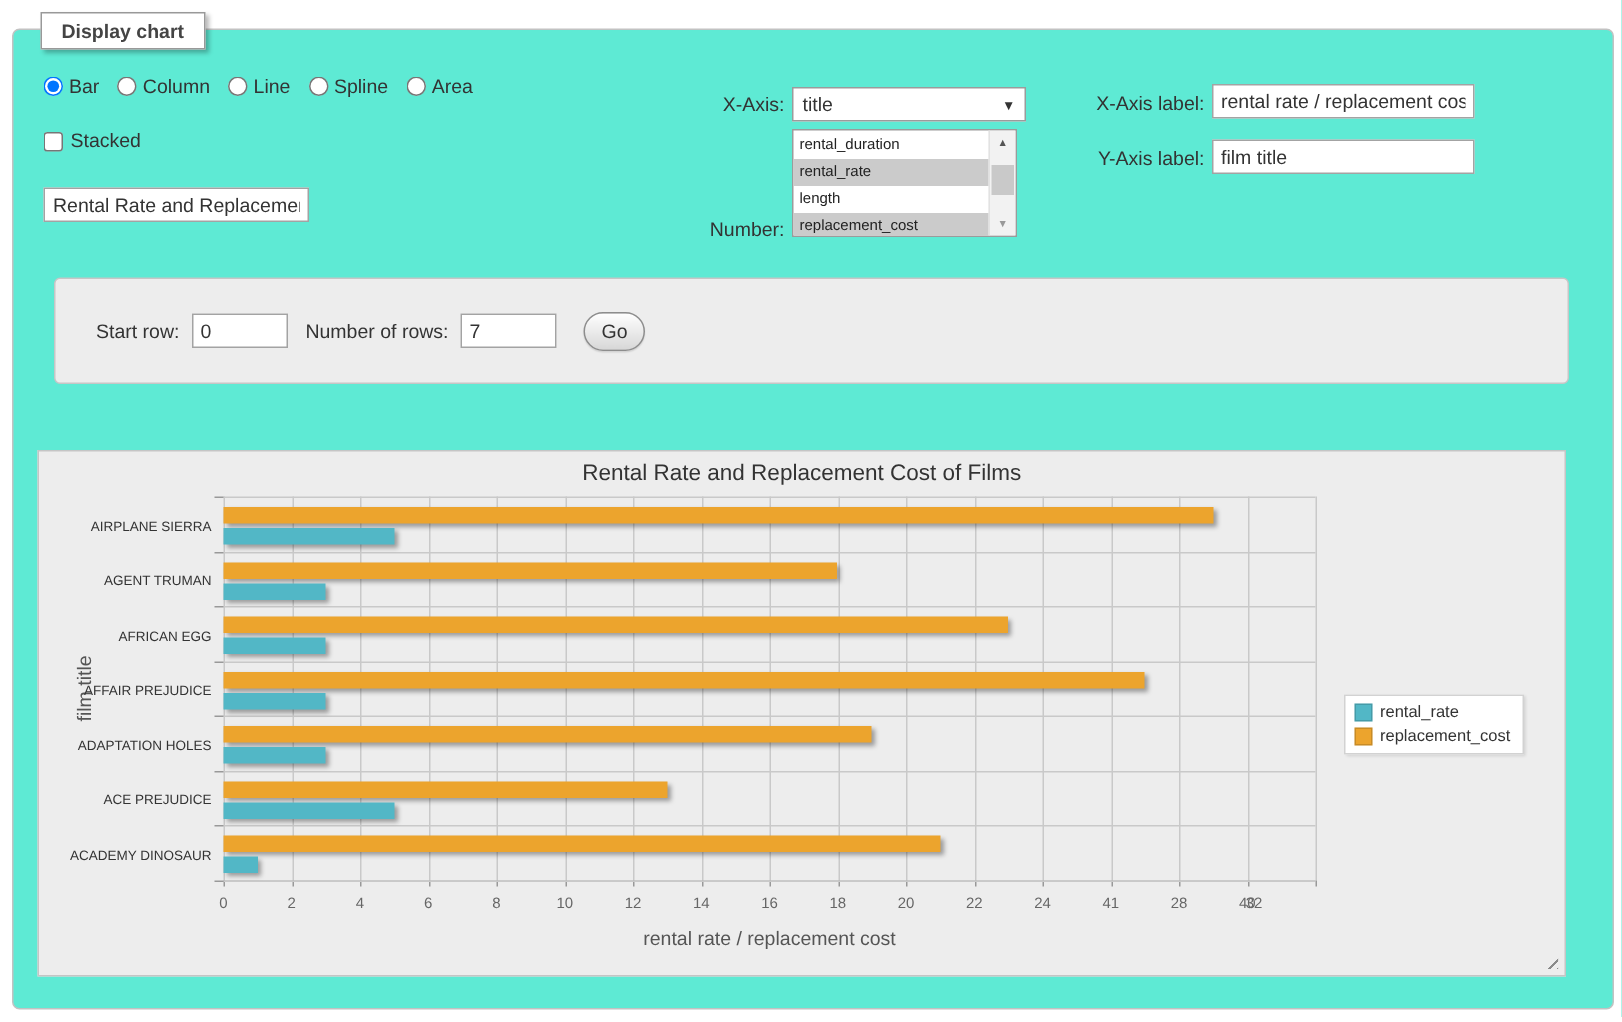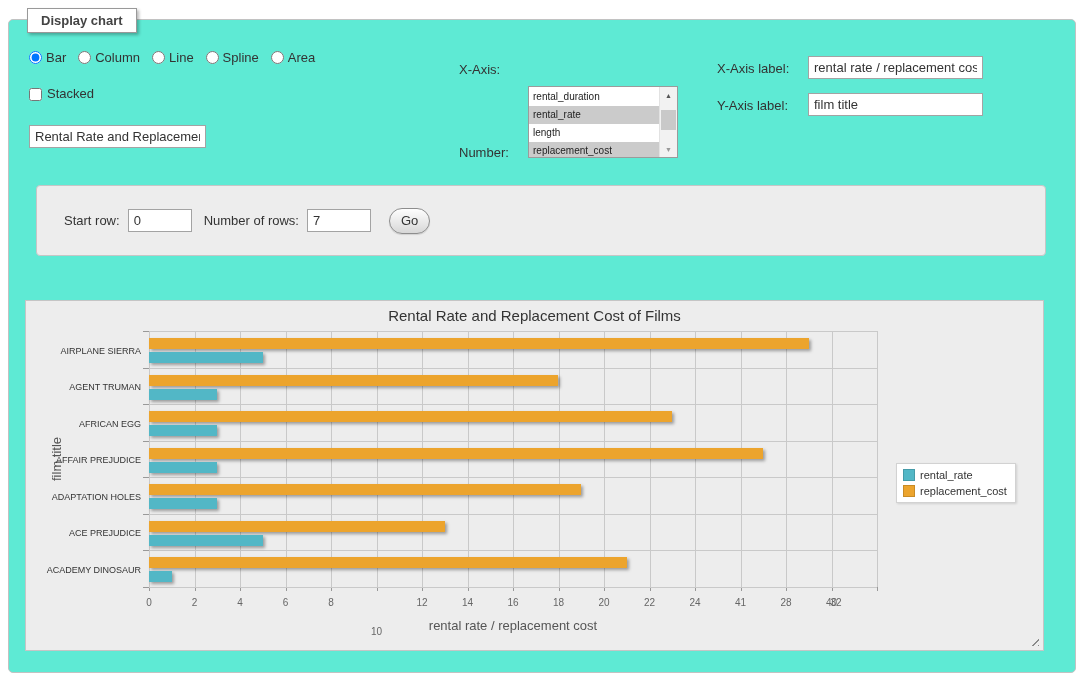--- a/index.html
+++ b/index.html
@@ -21,21 +21,21 @@
   .radio-row{position:absolute;left:20px;top:30px;display:flex;align-items:center;gap:12px;font-size:13px;}
   .radio-row label{display:flex;align-items:center;gap:4px;}
   .cb-row{position:absolute;left:20px;top:66px;display:flex;align-items:flex-end;gap:5px;font-size:13px;}
   input[type=radio],input[type=checkbox]{margin:0;width:13px;height:13px;}
   .txt{
     box-sizing:border-box;height:23px;border:1px solid #a3a3a3;background:#fff;
     font-family:"Liberation Sans",sans-serif;font-size:13px;color:#333;padding:2px 5px;
   }
   .title-input{position:absolute;left:20px;top:105px;width:177px;}
   .lbl{position:absolute;font-size:13px;color:#333;line-height:16px;}
-  .lbl.r{text-align:left;}
+  .lbl.r{text-align:right;}
   .xaxis-lbl{left:450px;top:42px;width:64px;}
   .series-lbl{left:450px;top:125px;width:64px;}
   .xlabel-lbl{left:708px;top:41px;width:86px;}
   .ylabel-lbl{left:708px;top:78px;width:86px;}
   .select{
     position:absolute;left:519px;top:38px;width:156px;height:23px;box-sizing:border-box;
     background:#fff;border:1px solid #9b9b9b;display:flex;align-items:center;
     justify-content:space-between;padding:0 6px;font-size:13px;cursor:default;
   }
   .select .arr{font-size:9px;color:#333;}
@@ -127,20 +127,24 @@
   </div>
 
   <div class="cb-row">
     <input type="checkbox" class="stacked-cb" style="">
     <span>Stacked</span>
   </div>
 
   <input type="text" class="txt title-input" value="Rental Rate and Replacement Cost of Films" style="">
 
   <div class="lbl r xaxis-lbl">X-Axis:</div>
+  <div class="select">
+    <span>title</span>
+    <span class="arr">▼</span>
+  </div>
 
   <div class="lbl r series-lbl">Number:</div>
   <div class="listbox">
     <div class="lb-rows">
         <div class="lb-row">rental_duration</div>
         <div class="lb-row sel">rental_rate</div>
         <div class="lb-row">length</div>
         <div class="lb-row sel">replacement_cost</div>
       </div>
     <div class="lb-sb">
@@ -178,21 +182,21 @@
         <div class="xtickmark" style="left: 91px;"></div>
         <div class="xlab" style="left: 76px;">4</div>
         <div class="vgrid" style="left: 136.5px;"></div>
         <div class="xtickmark" style="left: 136.5px;"></div>
         <div class="xlab" style="left: 121.5px;">6</div>
         <div class="vgrid" style="left: 182px;"></div>
         <div class="xtickmark" style="left: 182px;"></div>
         <div class="xlab" style="left: 167px;">8</div>
         <div class="vgrid" style="left: 227.5px;"></div>
         <div class="xtickmark" style="left: 227.5px;"></div>
-        <div class="xlab" style="left: 212.5px; margin-top: 29px;">10</div>
+        <div class="xlab" style="left: 212.5px;">10</div>
         <div class="vgrid" style="left: 273px;"></div>
         <div class="xtickmark" style="left: 273px;"></div>
         <div class="xlab" style="left: 258px;">12</div>
         <div class="vgrid" style="left: 318.5px;"></div>
         <div class="xtickmark" style="left: 318.5px;"></div>
         <div class="xlab" style="left: 303.5px;">14</div>
         <div class="vgrid" style="left: 364px;"></div>
         <div class="xtickmark" style="left: 364px;"></div>
         <div class="xlab" style="left: 349px;">16</div>
         <div class="vgrid" style="left: 409.5px;"></div>

